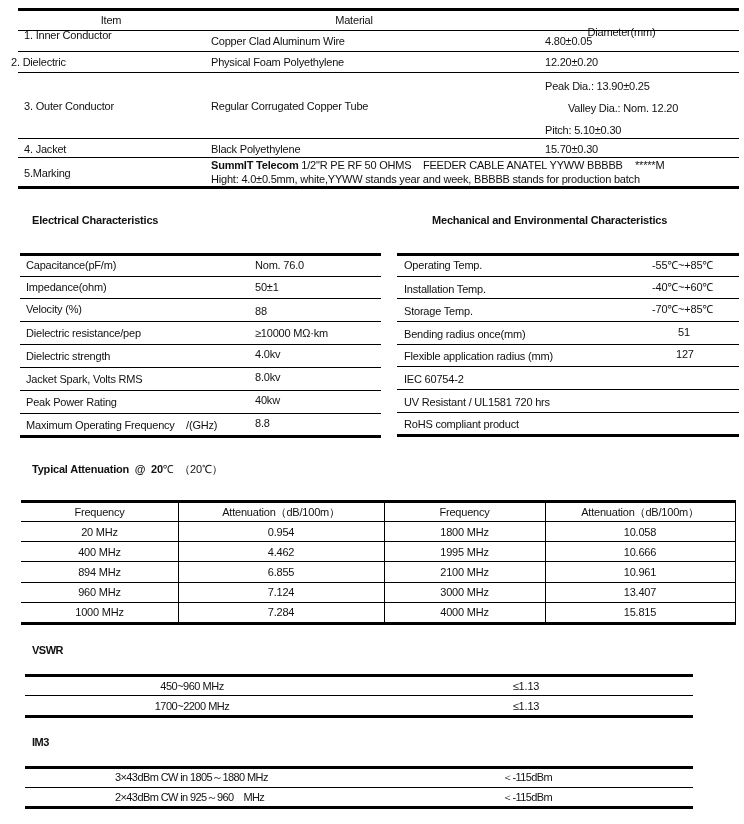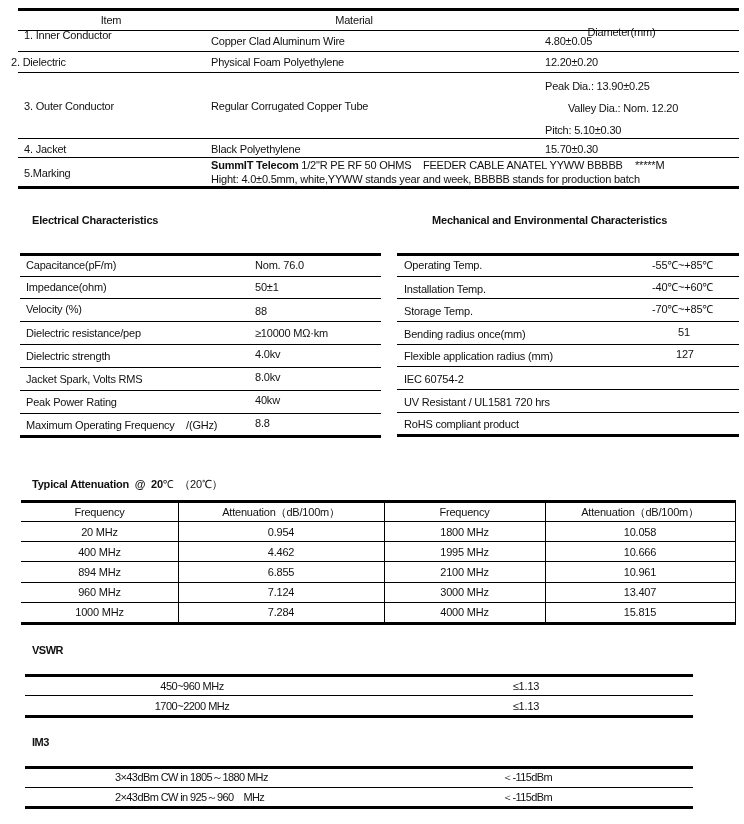--- a/index.html
+++ b/index.html
@@ -113,21 +113,21 @@
   <div class="cell" style="left:676px; top:347px;">127</div>
   <div class="hline" style="left:397px; top:366px; width:342px;"></div>
   <div class="cell" style="left:404px; top:372px;">IEC 60754-2</div>
   <div class="hline" style="left:397px; top:389px; width:342px;"></div>
   <div class="cell" style="left:404px; top:395px;">UV Resistant / UL1581 720 hrs</div>
   <div class="hline" style="left:397px; top:412px; width:342px;"></div>
   <div class="cell" style="left:404px; top:417px;">RoHS compliant product</div>
   <div class="hline thick" style="left:397px; top:434px; width:342px;"></div>
 </div>
 
-<div class="section-title" style="left:32px; top:461px; white-space:pre;margin-top:15px;"><span>Typical Attenuation  @  20</span><span style="font-weight:normal; white-space:pre;">℃  （20℃）</span></div>
+<div class="section-title" style="left:32px; top:461px; white-space:pre;"><span>Typical Attenuation  @  20</span><span style="font-weight:normal; white-space:pre;">℃  （20℃）</span></div>
 <div>
   <div class="hline thick" style="left:21px; top:500px; width:715px;"></div>
   <div class="vline" style="left:178px; top:500px; height:124px;"></div>
   <div class="vline" style="left:384px; top:500px; height:124px;"></div>
   <div class="vline" style="left:545px; top:500px; height:124px;"></div>
   <div class="vline" style="left:735px; top:500px; height:124px;"></div>
 
   <div class="cell center" style="left:21px; width:157px; top:505px;">Frequency</div>
   <div class="cell center" style="left:178px; width:206px; top:505px;">Attenuation（dB/100m）</div>
   <div class="cell center" style="left:384px; width:161px; top:505px;">Frequency</div>

